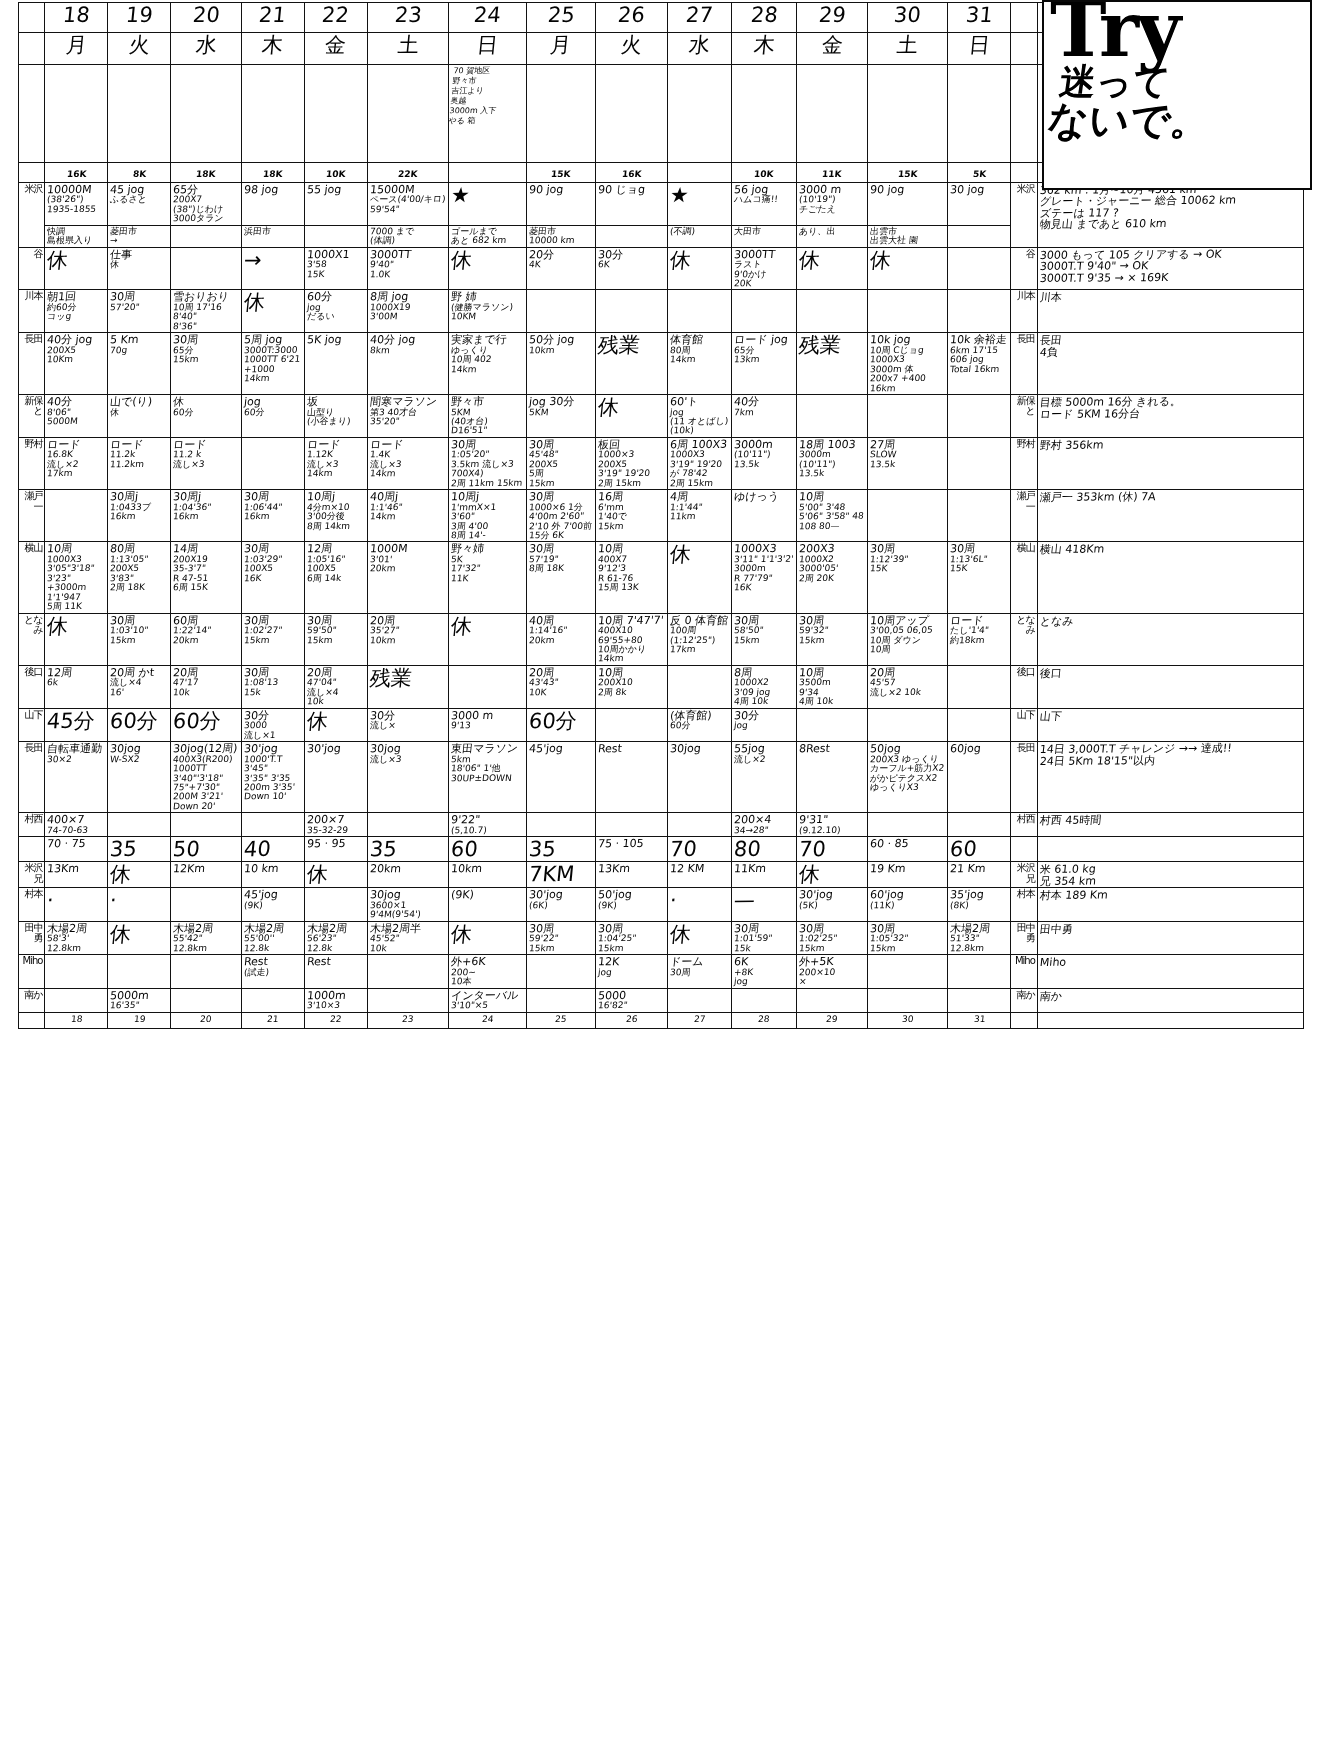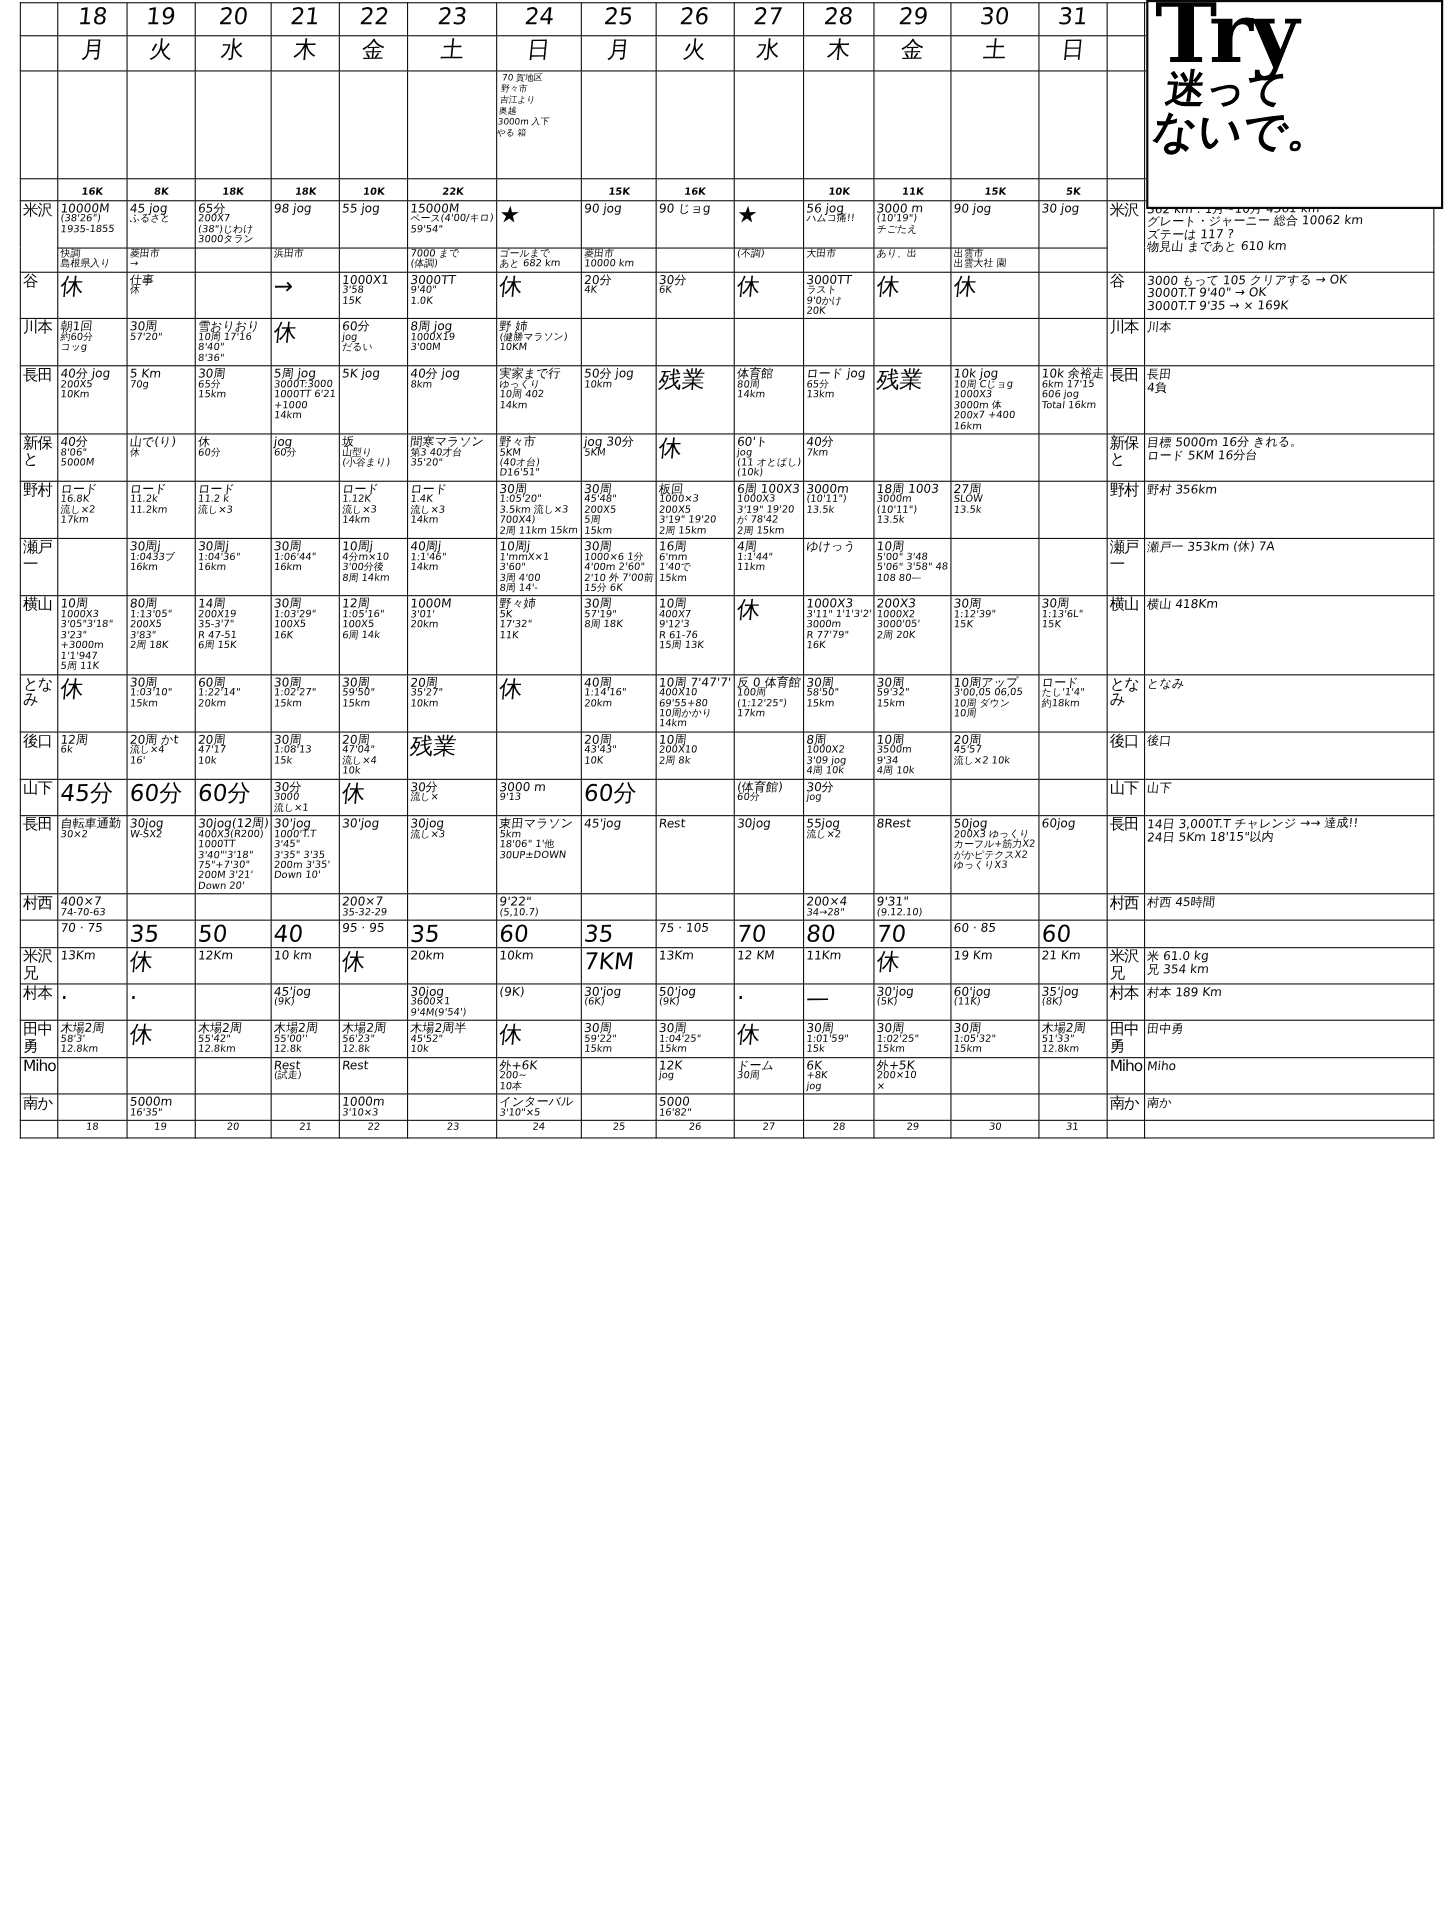--- a/index.html
+++ b/index.html
@@ -51,22 +51,22 @@
   .xs  { font-size: 9px; }
   .xxs { font-size: 8px; }
   .ctr { text-align: center; }
 
   tr.daynum td { height: 30px; text-align: center; }
   tr.dayname td { height: 32px; text-align: center; }
   tr.blank1 td { height: 98px; }
   tr.kmrow td { height: 18px; text-align: center; }
 
   .rowlabel {
-    font-size: 14px;
-    text-align: left;
+    font-size: 10px;
+    text-align: right;
     letter-spacing: -1px;
     padding-top: 2px;
     writing-mode: horizontal-tb;
   }
   .rowlabel .hand { transform: none; }
   .l1, .l2, .l3, .l4, .l5 { display: block; white-space: nowrap; }
 
   
   .trybox {
     position: absolute;

